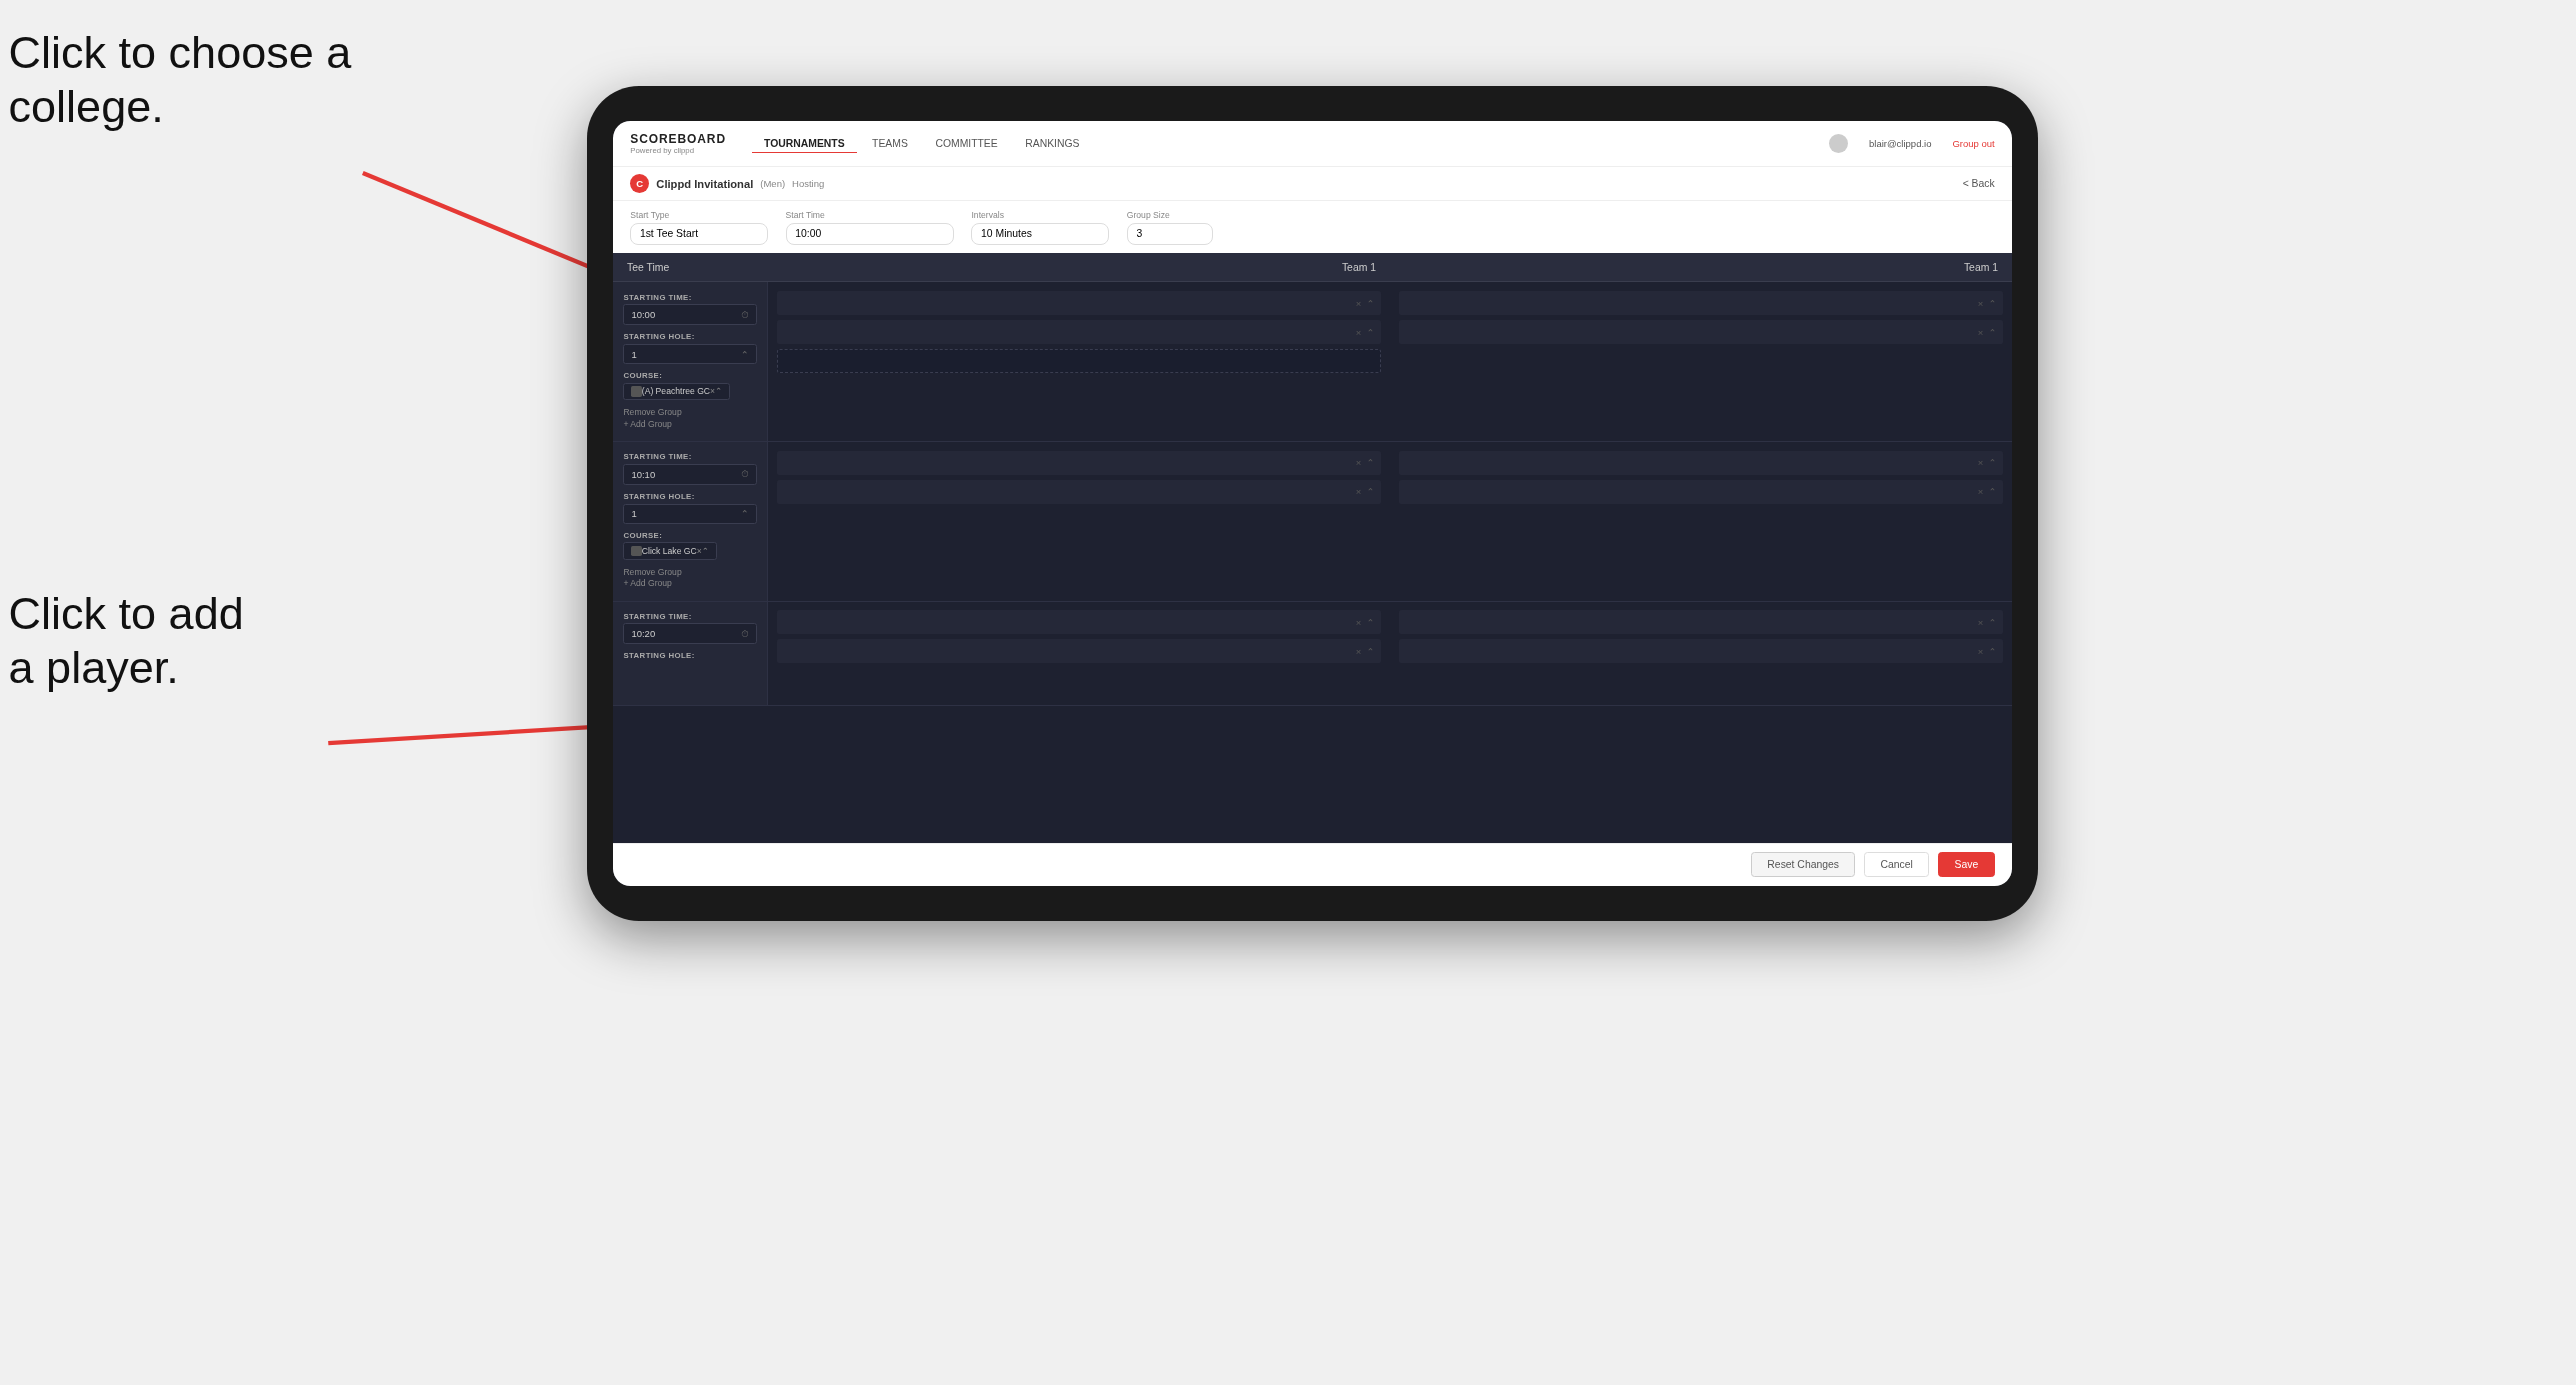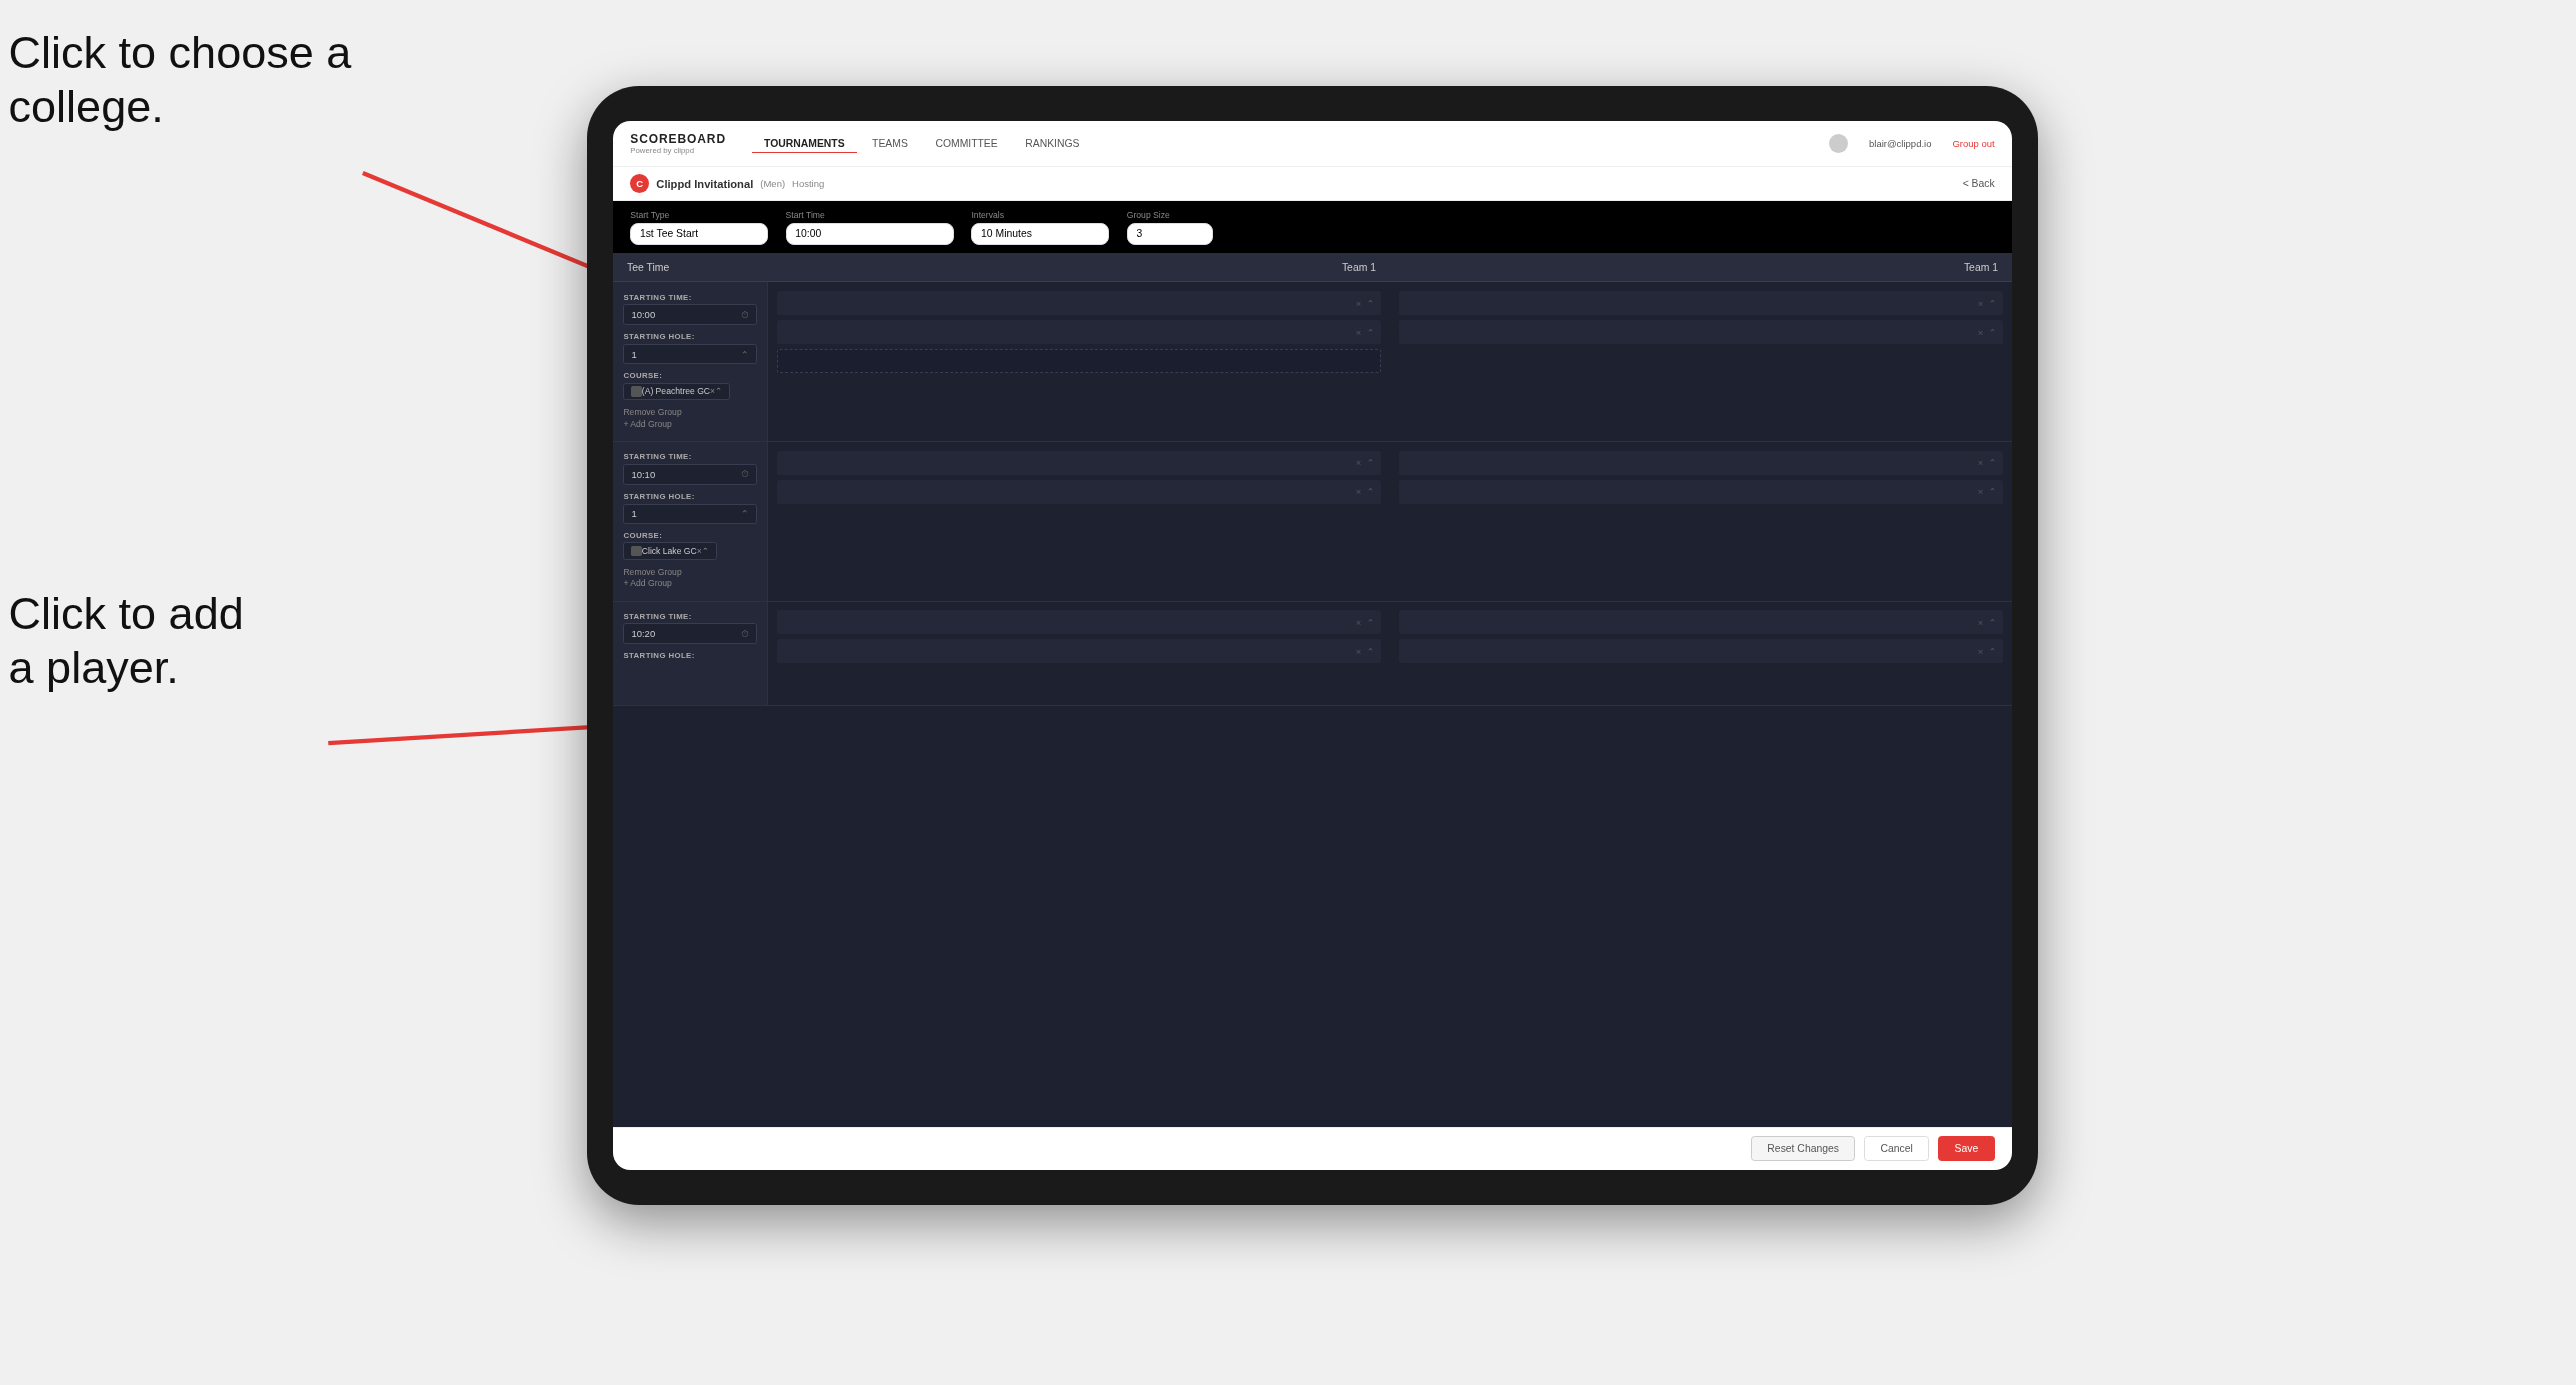--- a/index.html
+++ b/index.html
@@ -22,21 +22,21 @@
     }
     .annotation-1 { top: 26px; left: 8.6px; }
     .annotation-2 { top: 587px; left: 8.6px; }
 
     
     .tablet-frame {
       position: absolute;
       top: 86px;
       left: 587px;
       width: 1451px;
-      height: 1119px;
+      height: 835px;
       background: #1a1a1a;
       border-radius: 52px;
       box-shadow: 0 17.3px 52px rgba(0,0,0,0.4);
       padding: 35px 26px;
     }
 
     .tablet-screen {
       width: 100%;
       height: 100%;
       background: #1e2130;
@@ -142,21 +142,21 @@
     }
 
     .back-btn {
       font-size: 10.4px;
       color: #555;
       cursor: pointer;
     }
 
     
     .controls-row {
-      background: #000000;
+      background: #ffffff;
       padding: 8.6px 17.3px;
       display: flex;
       gap: 17.3px;
       border-top: 0.9px solid #eee;
       flex-shrink: 0;
     }
 
     .control-group {
       display: flex;
       flex-direction: column;

